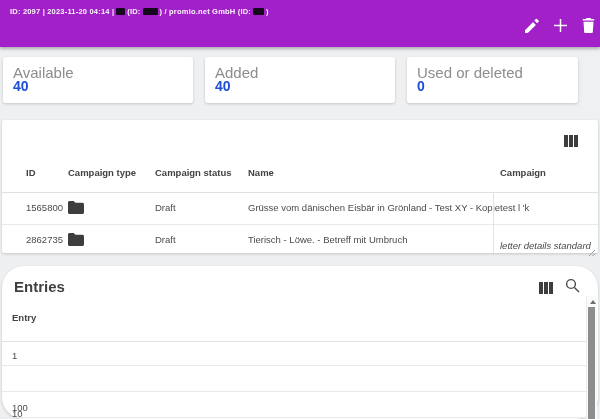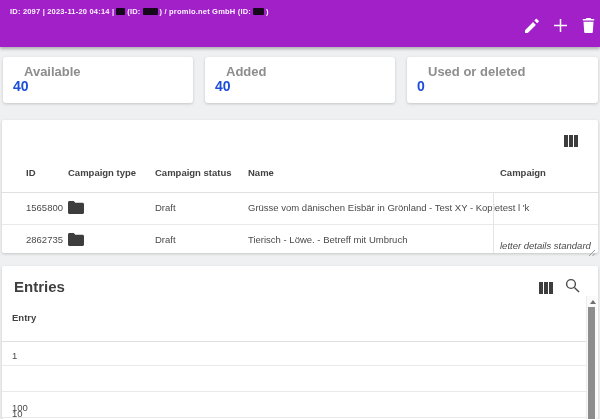--- a/index.html
+++ b/index.html
@@ -41,31 +41,31 @@
   .hdr-btn.add   { left: 550px; }
   .hdr-btn.del   { left: 578px; }
 
   
   .stat-card {
     top: 57px; height: 46px; background: #ffffff;
     border-radius: 3px; box-shadow: 0 1px 3px rgba(0,0,0,0.18);
   }
   .stat-1 { left: 3px;   width: 190px; }
   .stat-2 { left: 205px; width: 190px; }
-  .stat-3 { left: 407px; width: 191px; }
-  .stat-label { left: 21px; top: 7px;  font-size: 13px; color: #8d8d8d; font-weight: bold; }
+  .stat-3 { left: 407px; width: 171px; }
+  .stat-label { left: 10px; top: 7px;  font-size: 15px; color: #8d8d8d; }
   .stat-value { left: 10px; top: 21px; font-size: 14px; font-weight: 700; color: #1d4ed8; }
 
   
   .section-card {
     left: 2px; width: 596px; background: #ffffff;
     border-radius: 2px; box-shadow: 0 1px 3px rgba(0,0,0,0.18);
   }
   .card-assigned { top: 120px; height: 133px; }
-  .card-entries  { top: 266px; height: 153px; }
+  .card-entries  { top: 266px; height: 153px; border-radius: 22px; }
   .section-title { font-size: 15px; font-weight: 700; color: #3f3f3f; }
 
   .icon-btn { display: flex; align-items: center; justify-content: center; cursor: pointer; }
 
   
   .cols-icon { display: inline-flex; gap: 1.6px; height: 12px; }
   .cols-icon i { display: block; width: 3.4px; height: 12px; background: #3d3d3d; }
 
   
   .th { font-size: 9.5px; font-weight: 700; color: #424242; white-space: nowrap; }

